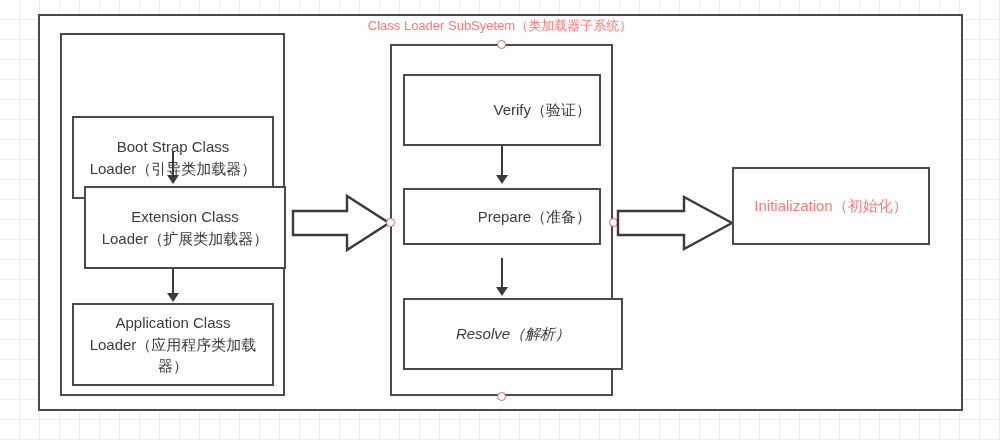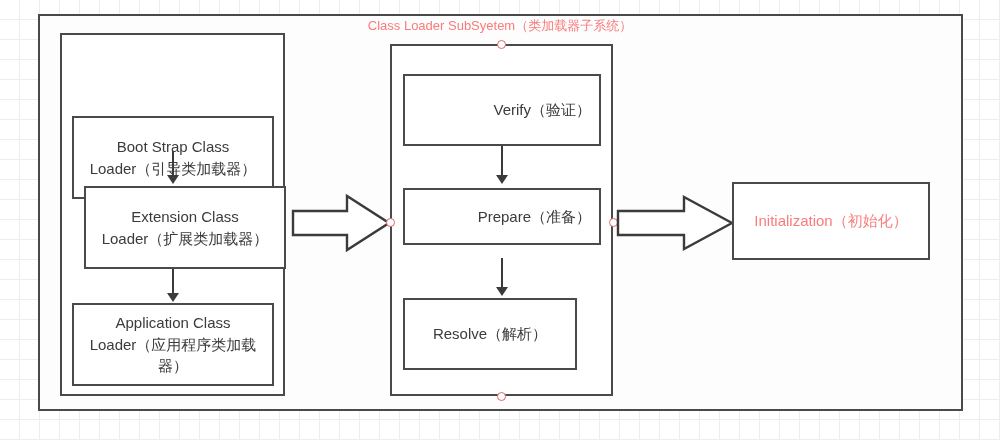--- a/index.html
+++ b/index.html
@@ -157,32 +157,32 @@
   <div class="v-conn" style="left:501px; top:146px; height:32px;"></div>
   <div class="v-arrowhead" style="left:496px; top:175px;"></div>
 
   <div class="box leaf-box" style="left:403px; top:188px; width:198px; height:57px;justify-content:flex-end;">
     <span class="leaf-label">Prepare（准备）</span>
   </div>
 
   <div class="v-conn" style="left:501px; top:258px; height:32px;"></div>
   <div class="v-arrowhead" style="left:496px; top:287px;"></div>
 
-  <div class="box leaf-box" style="left:403px; top:298px; width:174px; height:72px;">
+  <div class="box leaf-box" style="left:403px; top:298px; width:220px; height:72px;font-style:italic;">
     <span class="leaf-label">Resolve（解析）</span>
   </div>
 
   <div class="handle" style="left:497px; top:40px;"></div>
   <div class="handle" style="left:386px; top:218px;"></div>
   <div class="handle" style="left:609px; top:218px;"></div>
   <div class="handle" style="left:497px; top:392px;"></div>
 
   <div class="block-arrow" style="left:616px; top:194px;">
     <svg width="118" height="58" viewBox="0 0 118 58">
       <path d="M2,17 L68,17 L68,3 L116,29 L68,55 L68,41 L2,41 Z" fill="#ffffff" stroke="#3b3b3b" stroke-width="2.4" stroke-linejoin="miter"></path>
     </svg>
   </div>
 
-  <div class="box leaf-box" style="left:732px; top:182px; width:198px; height:78px;">
+  <div class="box leaf-box" style="left:732px; top:167px; width:198px; height:78px;">
     <span class="init-label">Initialization（初始化）</span>
   </div>
 
 </div>
 
 </body></html>

